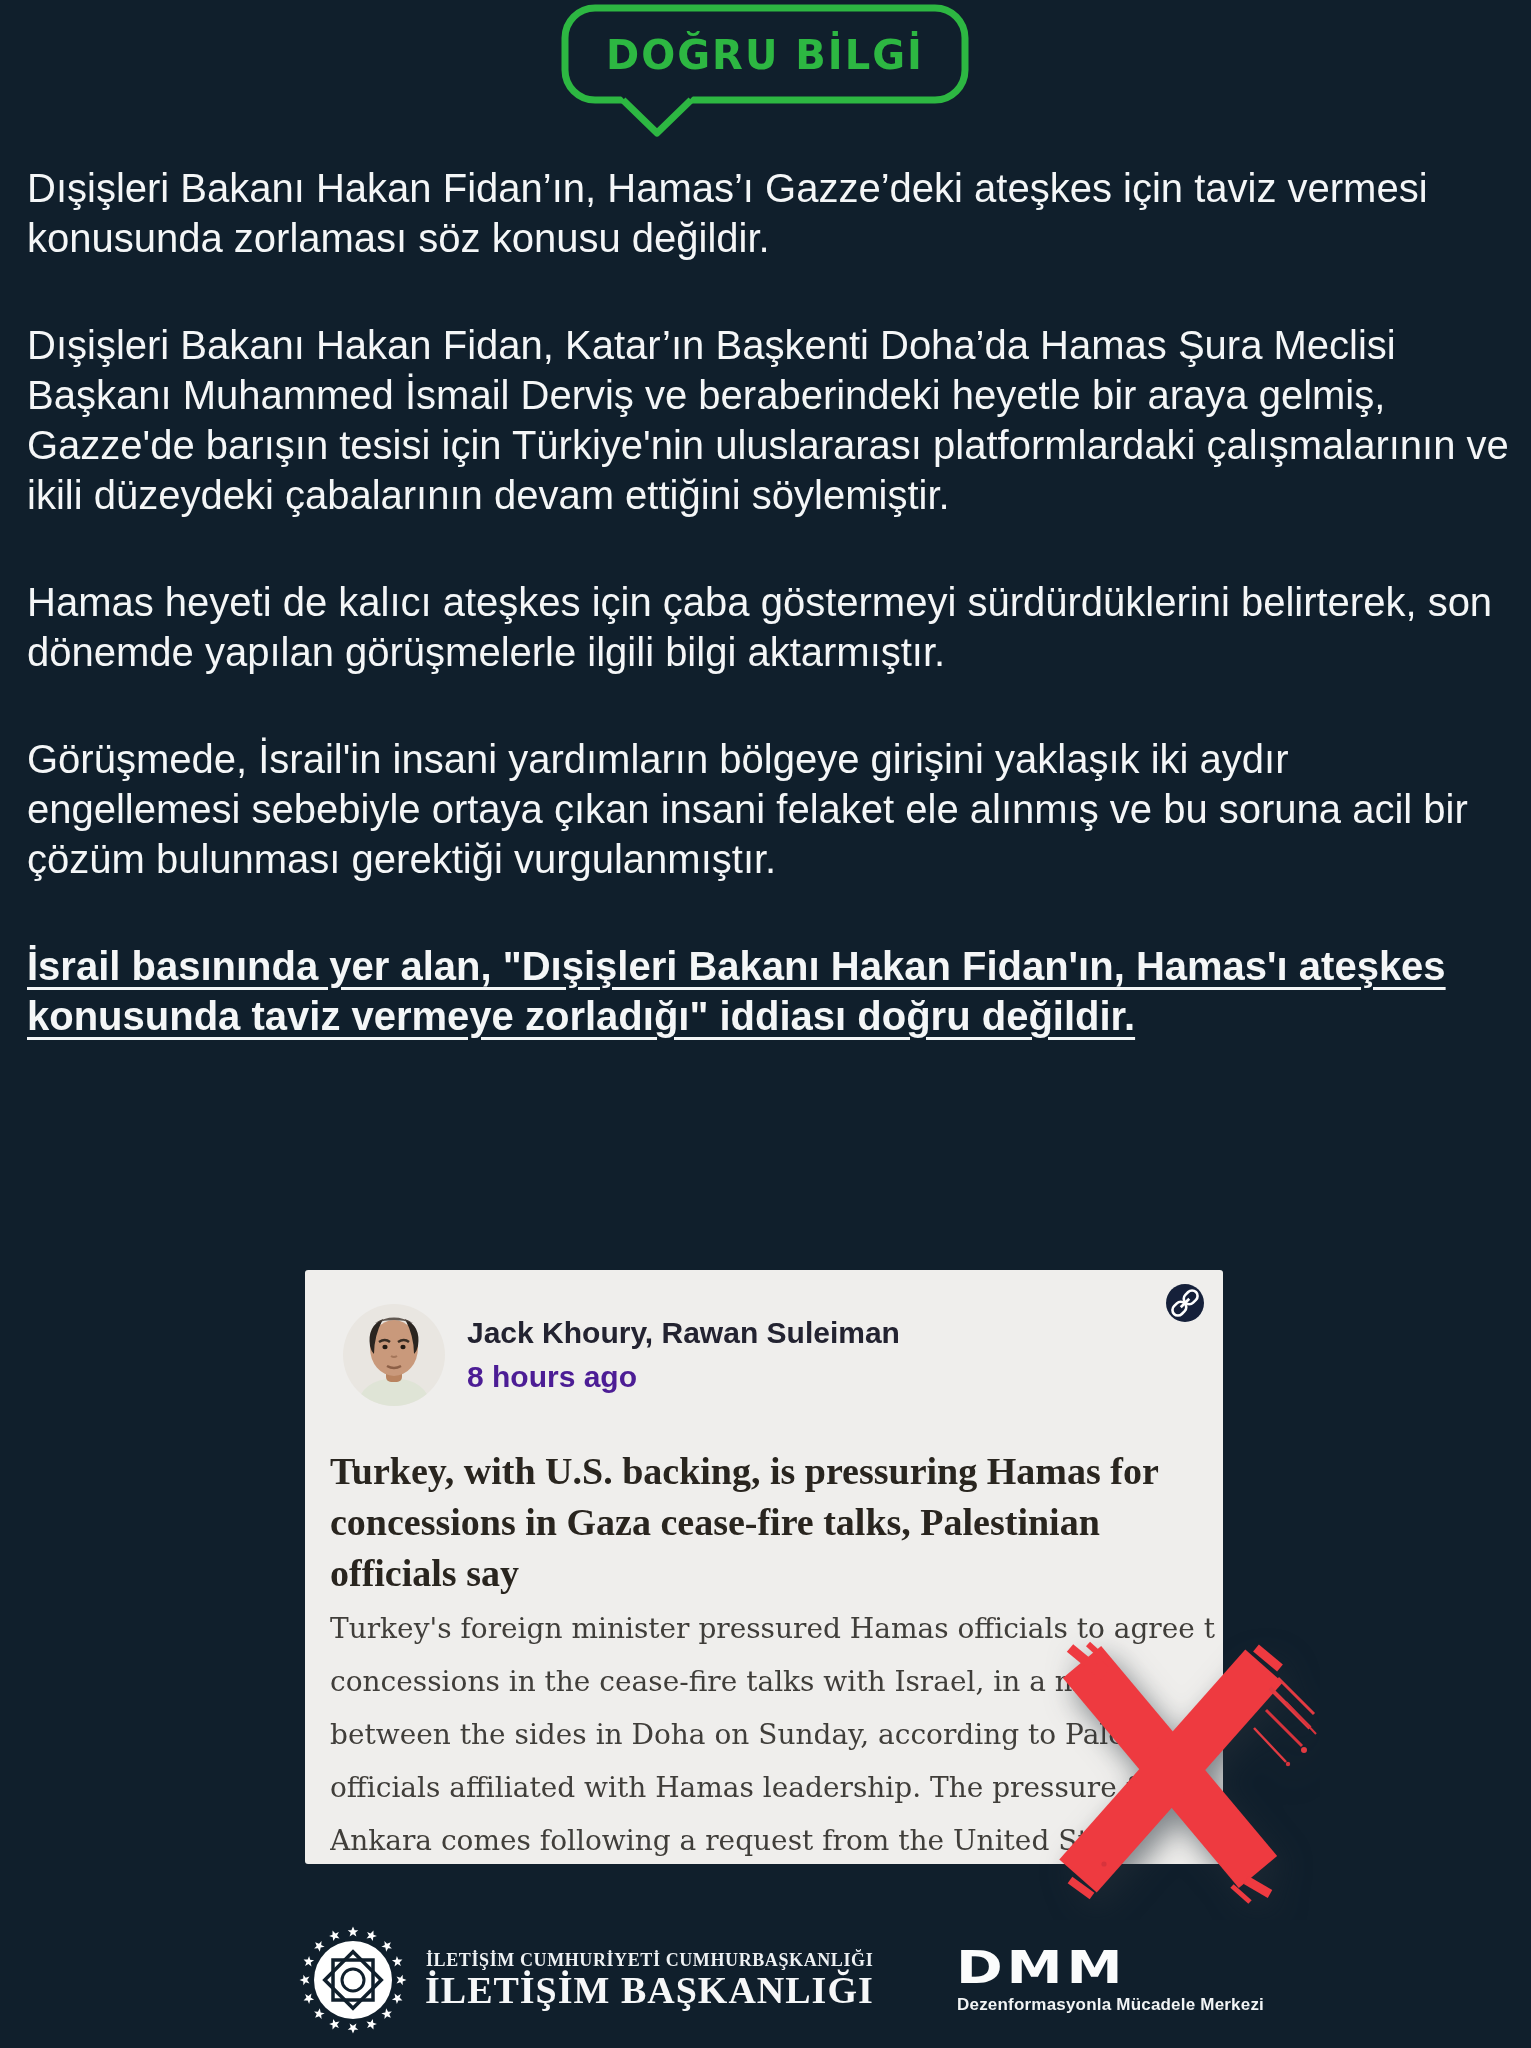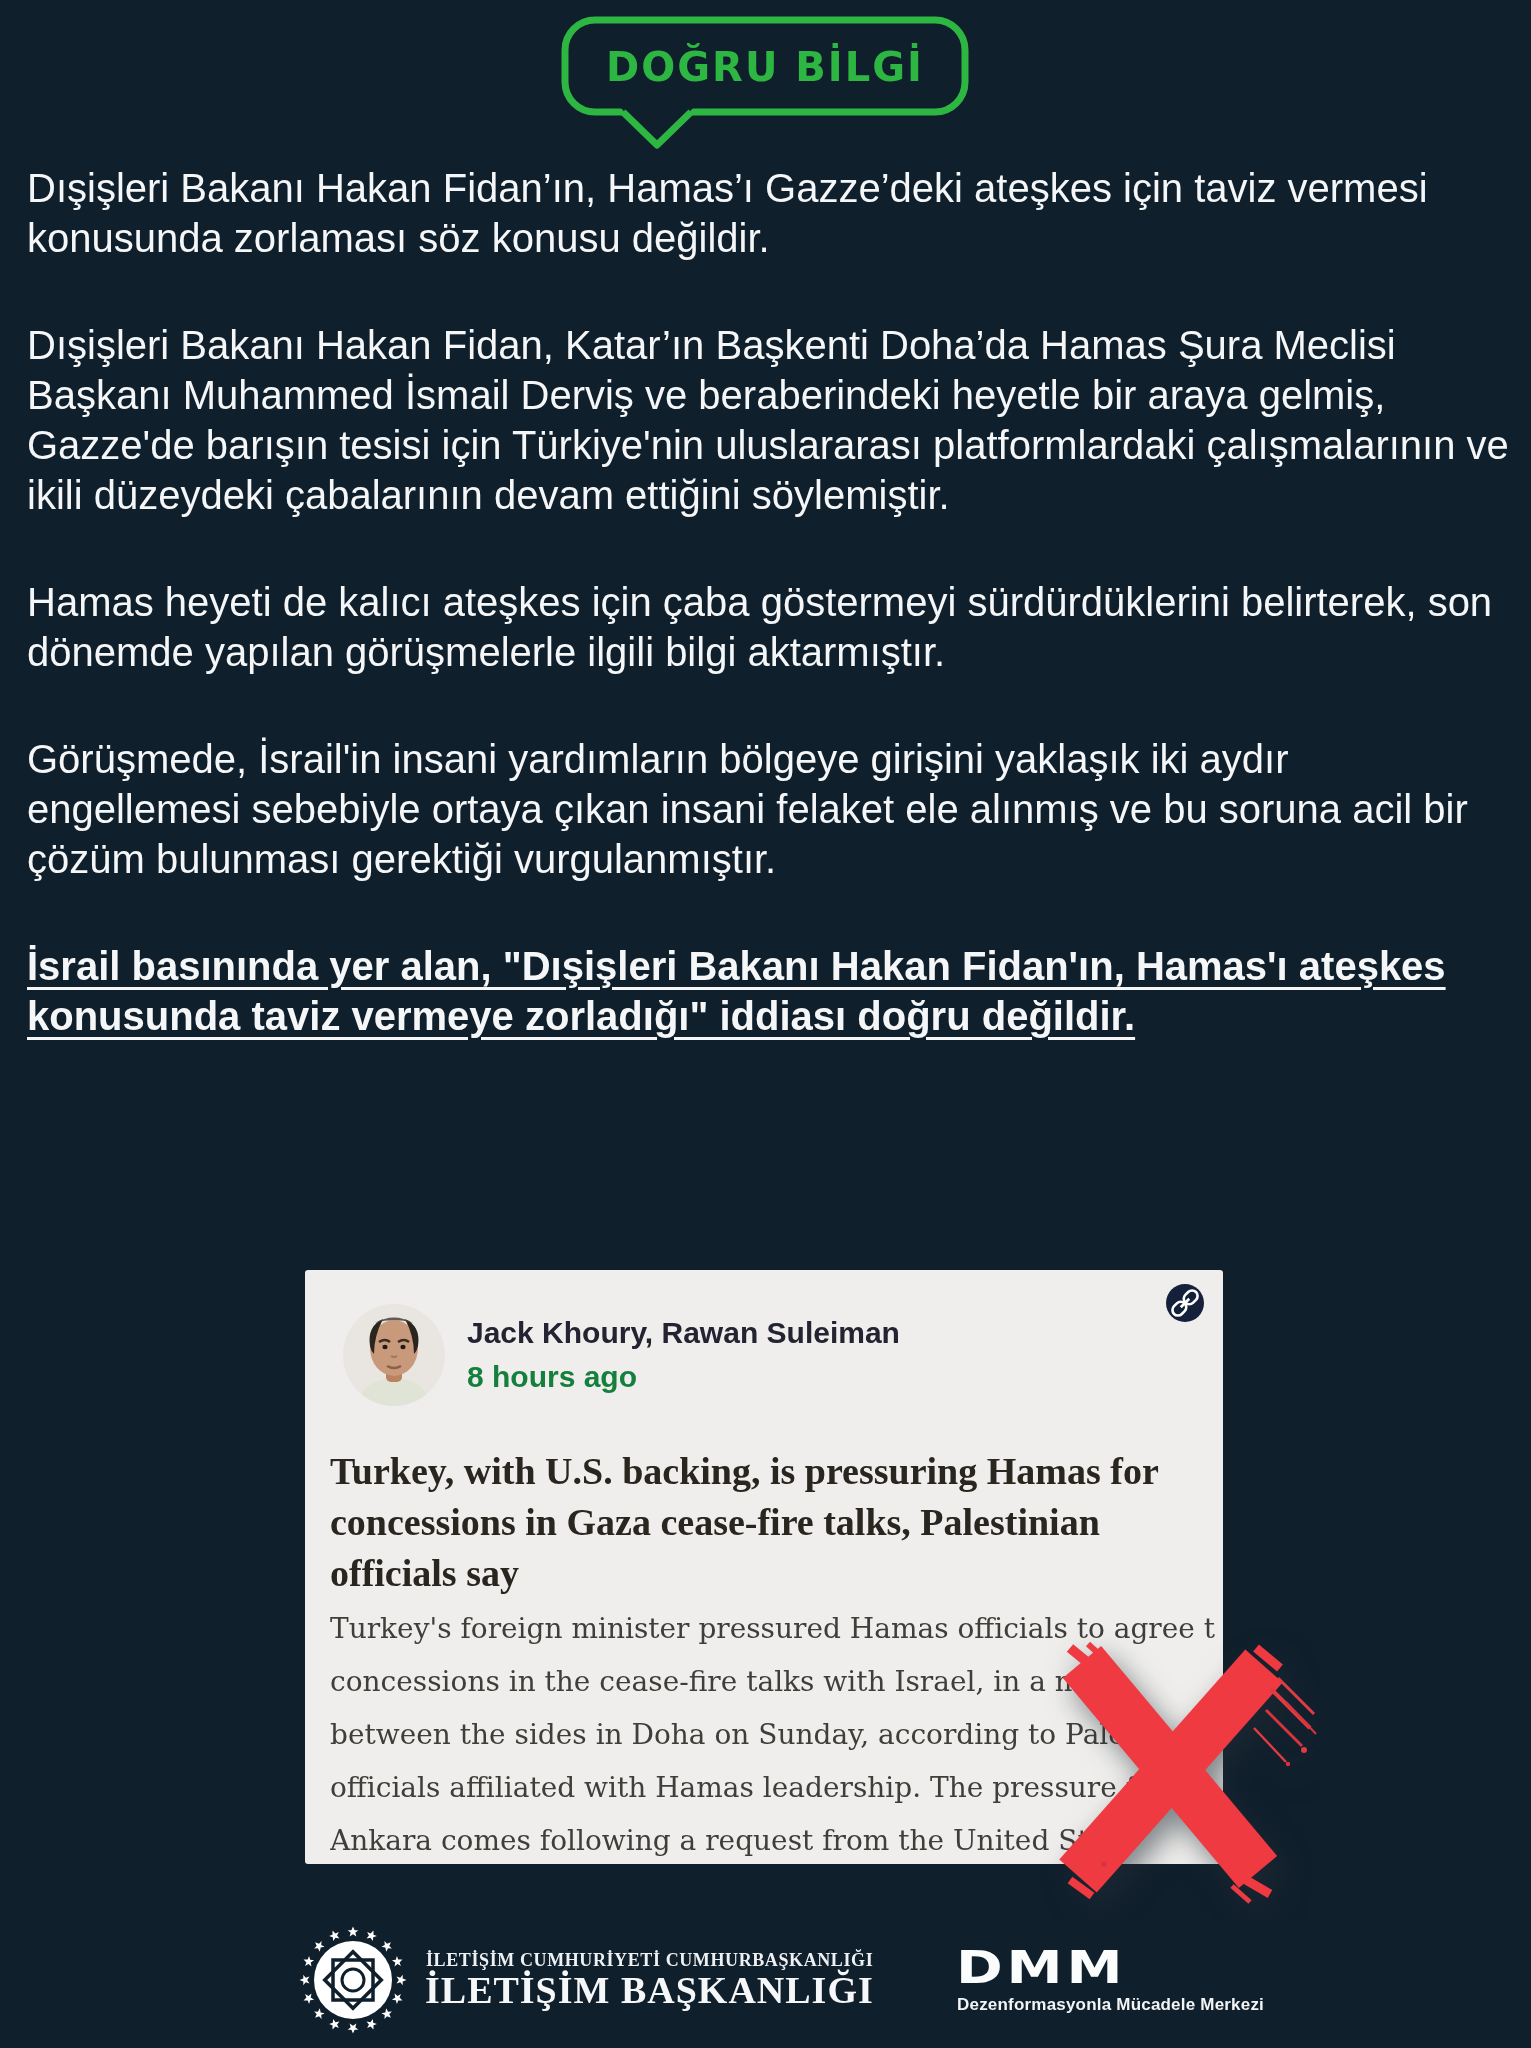--- a/index.html
+++ b/index.html
@@ -1,35 +1,35 @@
 <!DOCTYPE html>
 <html><head>
 <meta charset="utf-8">
 <style>
   html,body{margin:0;padding:0;background:#101f2c;}
   #stage{position:relative;width:1531px;height:2048px;background:#101f2c;overflow:hidden;
          font-family:"Liberation Sans",sans-serif;}
 
   
-  .badge-wrap{position:absolute;left:555px;top:12px;width:420px;height:142px;}
+  .badge-wrap{position:absolute;left:555px;top:0;width:420px;height:142px;}
 
   
   .copy{position:absolute;left:27px;top:163px;width:1482px;color:#f4f6f7;}
   .copy p{margin:57px 0 0 0;font-size:40px;line-height:50px;font-weight:400;}
   .copy p:first-child{margin-top:0;}
   .copy p.emph{font-weight:700;text-decoration:underline;
                text-decoration-thickness:3px;text-underline-offset:7px;}
 
   
   .news-card{position:absolute;left:305px;top:1270px;width:918px;height:594px;
              background:#efeeec;border-radius:3px;}
   .card-link{position:absolute;right:18px;top:13px;width:40px;height:40px;cursor:pointer;}
   .card-avatar{position:absolute;left:38px;top:34px;width:102px;height:102px;}
   .card-authors{position:absolute;left:162px;top:46px;font-size:30px;font-weight:700;color:#232331;text-align:center;}
-  .card-time{position:absolute;left:162px;top:90px;font-size:30px;font-weight:700;color:#15803d;}
+  .card-time{position:absolute;left:162px;top:90px;font-size:30px;font-weight:700;color:#4c1d95;}
   .card-headline{position:absolute;left:25px;top:176px;width:880px;
                  font-family:"Liberation Serif",serif;font-weight:700;
                  font-size:38px;line-height:51px;color:#29251f;}
   .card-body{position:absolute;left:25px;top:332px;width:885px;
              font-family:"DejaVu Serif",serif;font-size:28px;color:#403e3a;}
   .card-body .bl{height:53px;line-height:53px;white-space:nowrap;overflow:hidden;}
 
   
   .x-overlay{position:absolute;left:1018px;top:1618px;width:302px;height:302px;z-index:5;}
 

